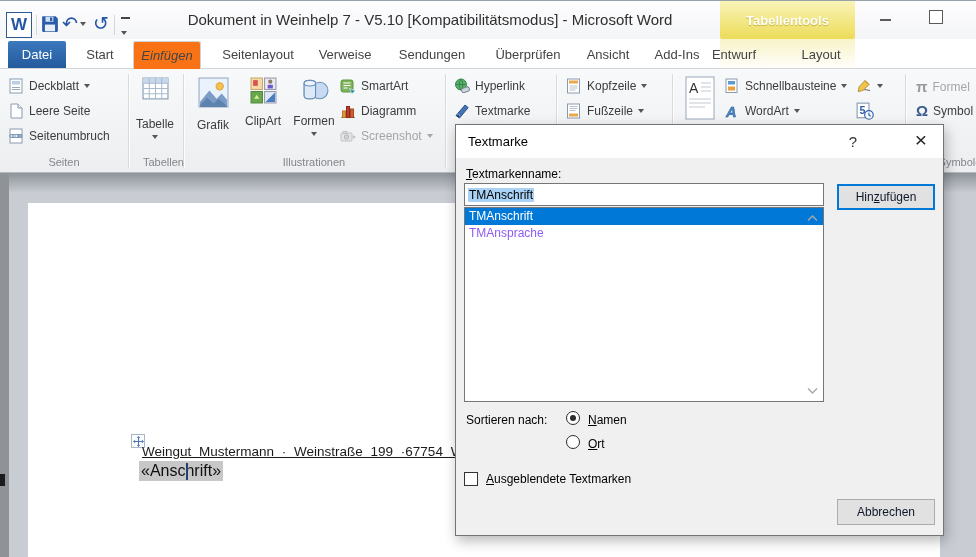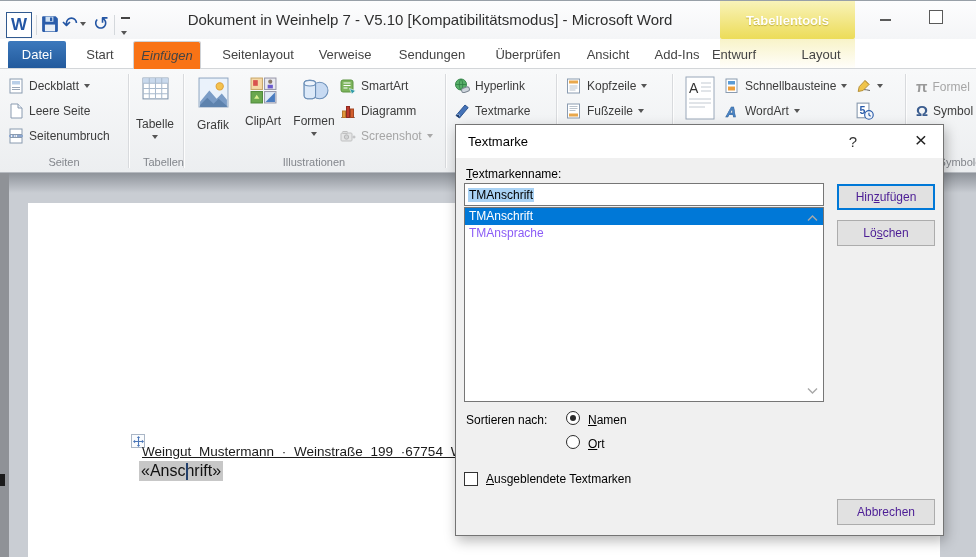--- a/index.html
+++ b/index.html
@@ -76,21 +76,21 @@
   .accel { text-decoration:underline; }
   .dlg-input { position:absolute; left:8px; top:58px; width:360px; height:23px; background:#fff;
                border:1px solid #767676; display:flex; align-items:center; padding-left:3px; }
   .dlg-input span { background:#a9d2f4; color:#000; padding:0 1px; }
   .dlg-list { position:absolute; left:8px; top:82px; width:360px; height:195px; background:#fff;
               border:1px solid #767676; }
   .dlg-item { height:17px; line-height:17px; padding-left:4px; color:#8b5cf6; }
   .dlg-item.sel { background:#0078d7; color:#fff; }
   .chev { position:absolute; right:5px; width:11px; height:7px; }
   .dlg-btn { position:absolute; left:381px; width:98px; height:26px; background:#e1e1e1;
-             border:1px solid #acacac; display:flex; align-items:center; justify-content:center; color:#4c1d95; }
+             border:1px solid #acacac; display:flex; align-items:center; justify-content:center; color:#0f172a; }
   .dlg-btn.def { border:2px solid #0078d7; }
   .radio { position:absolute; width:14px; height:14px; border:1.5px solid #2b2b2b; border-radius:50%; background:#fff; }
   .radio .dot { position:absolute; left:2.5px; top:2.5px; width:6px; height:6px; border-radius:50%; background:#2b2b2b; }
   .checkbox { position:absolute; left:8px; top:347px; width:14px; height:14px; border:1px solid #333; background:#fff; }
 </style>
 </head>
 <body>
 
 <div id="app">
 
@@ -371,23 +371,20 @@
           <path d="M1 5.5L5.5 1 10 5.5" stroke="#a8a8a8" fill="none" stroke-width="1.4"></path>
         </svg>
       <svg class="chev" style="bottom:7px" viewBox="0 0 11 7">
           <path d="M1 1.5L5.5 6 10 1.5" stroke="#a8a8a8" fill="none" stroke-width="1.4"></path>
         </svg>
     </div>
 
     <div class="dlg-btn def" style="top:59px">
       <span><span>Hin</span><span class="accel">z</span><span>ufügen</span></span>
     </div>
-    <div class="dlg-btn" style="top:95px">
-      <span><span>Lö</span><span class="accel">s</span><span>chen</span></span>
-    </div>
 
     <div class="dlg-label" style="left:10px; top:288px">Sortieren nach:</div>
     <div class="radio" style="left:110px; top:286px">
         <span class="dot"></span>
       </div>
     <div class="dlg-label" style="left:132px; top:288px">
       <span class="accel">N</span><span>amen</span>
     </div>
     <div class="radio" style="left:110px; top:310px"></div>
     <div class="dlg-label" style="left:132px; top:312px">

